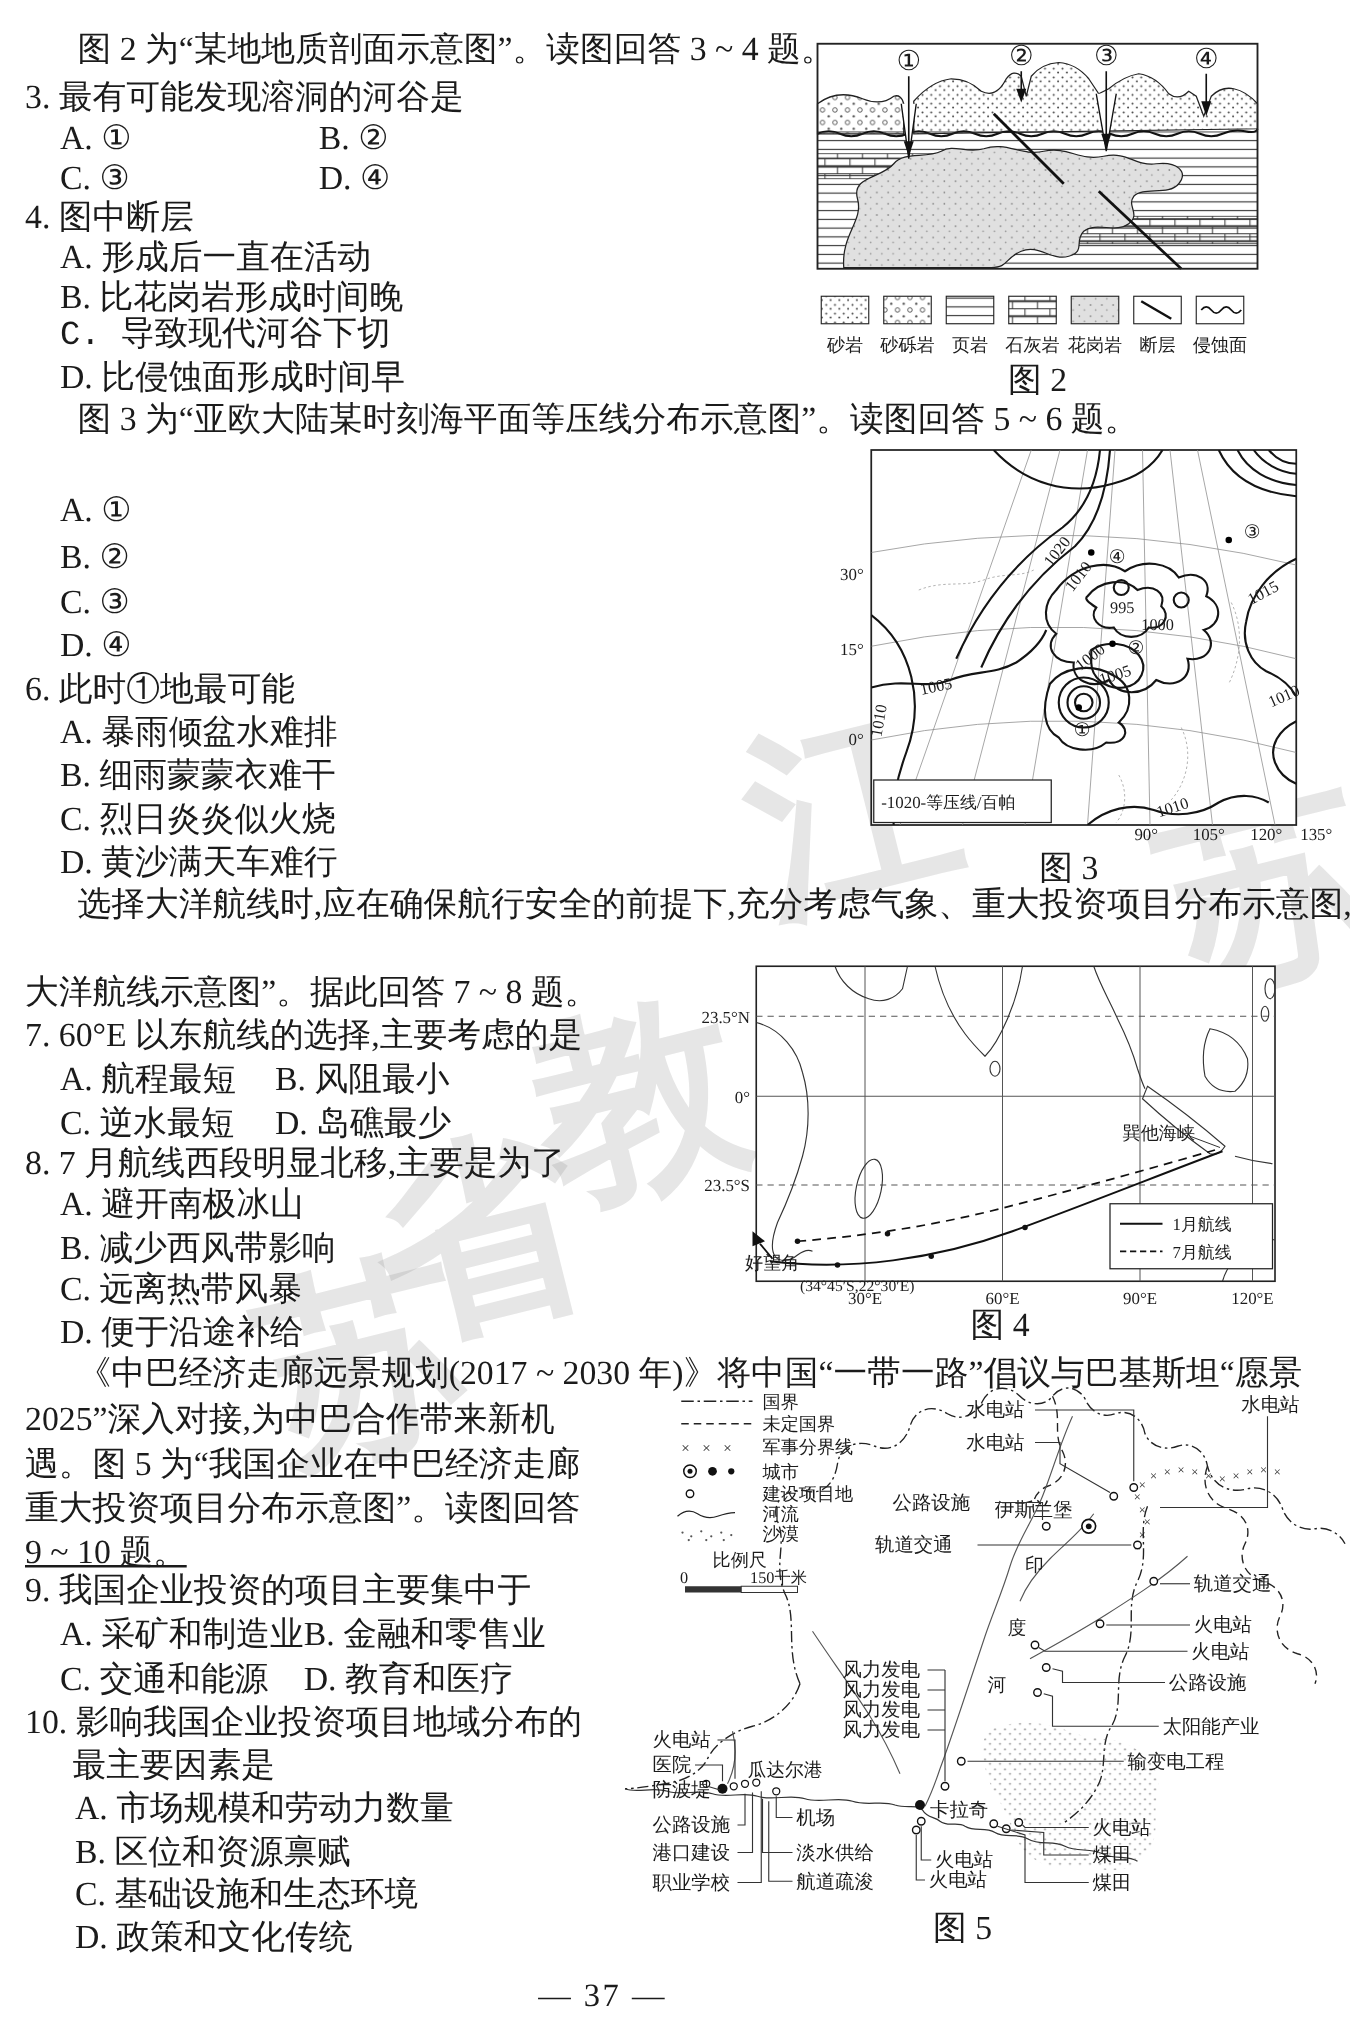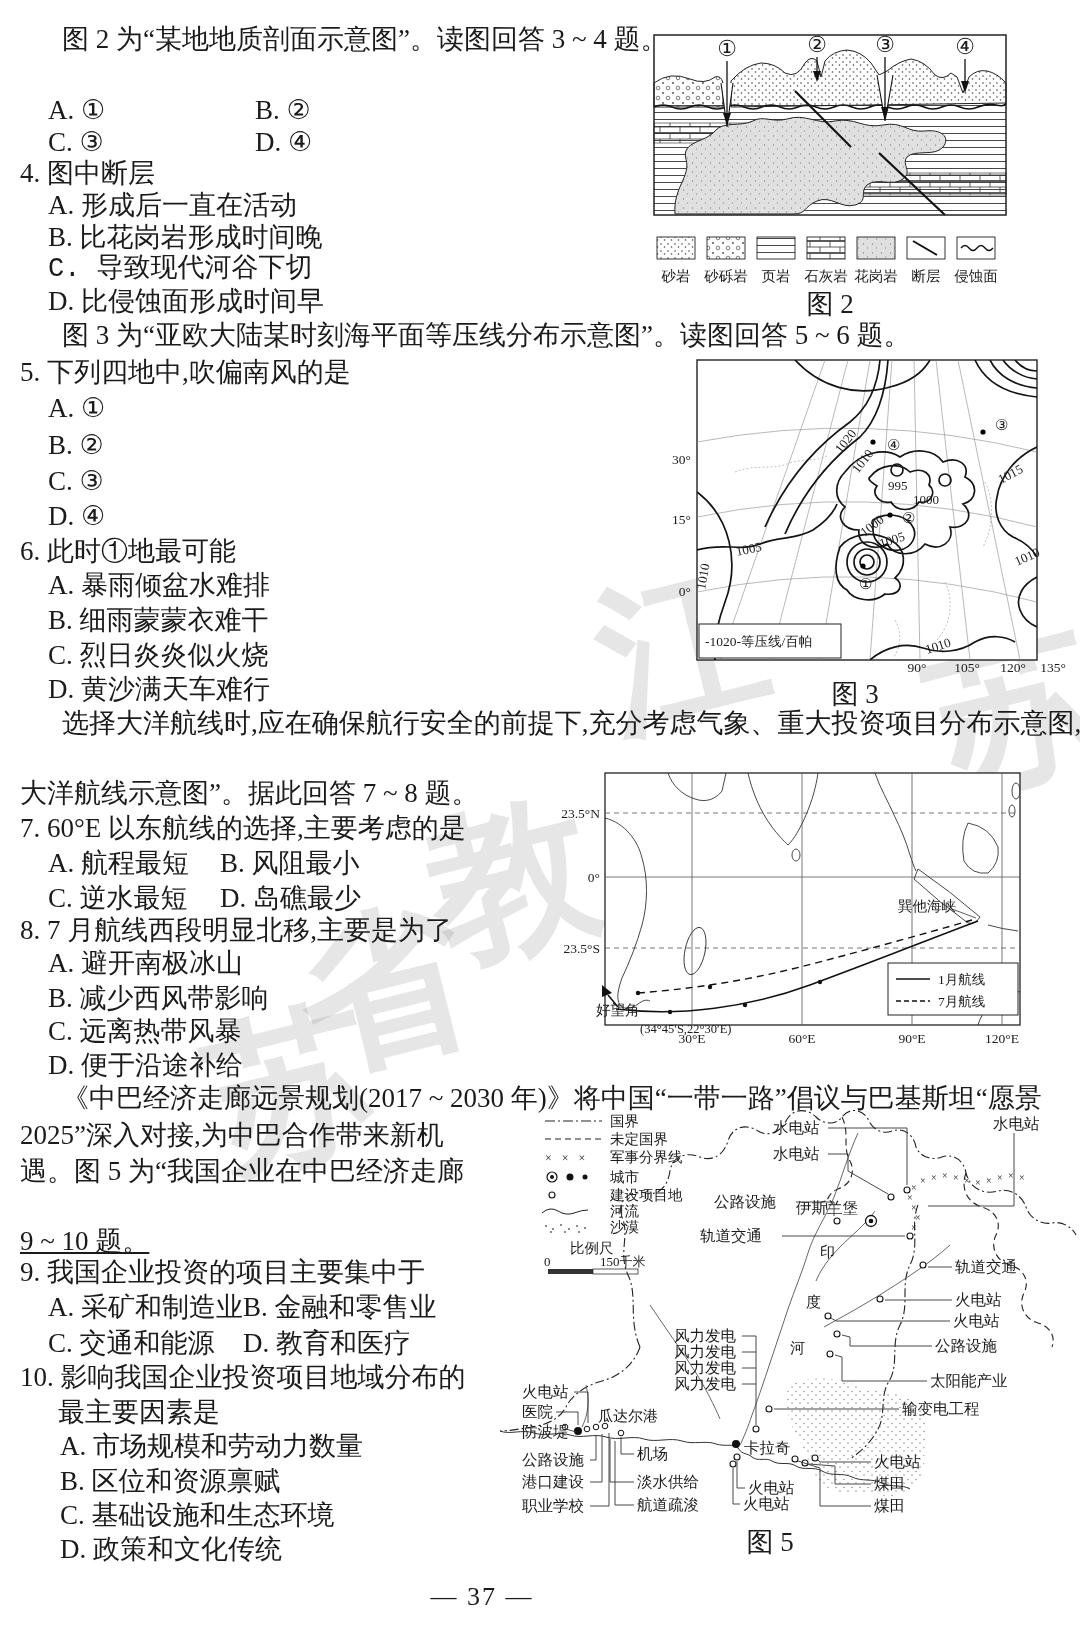--- a/index.html
+++ b/index.html
@@ -18,31 +18,31 @@
 
 <div class="page">
 
   <span class="wm" style="left:600px;top:540px;">江</span>
   <span class="wm" style="left:930px;top:600px;">苏</span>
   <span class="wm" style="left:300px;top:880px;">省</span>
   <span class="wm" style="left:430px;top:770px;">教</span>
   <span class="wm" style="left:210px;top:980px;">苏</span>
 
   <div class="line" style="left:62px;top:24px;">图 2 为“某地地质剖面示意图”。读图回答 3 ~ 4 题。</div>
+  <div class="line" style="left:20px;top:62px;">3. 最有可能发现溶洞的河谷是</div>
   <div class="line" style="left:48px;top:95px;">A. ①</div>
   <div class="line" style="left:255px;top:95px;">B. ②</div>
   <div class="line" style="left:48px;top:127px;">C. ③</div>
   <div class="line" style="left:255px;top:127px;">D. ④</div>
   <div class="line" style="left:20px;top:158px;">4. 图中断层</div>
   <div class="line" style="left:48px;top:190px;">A. 形成后一直在活动</div>
   <div class="line" style="left:48px;top:222px;">B. 比花岗岩形成时间晚</div>
   <div class="line" style="left:48px;top:254px;font-family:Liberation Mono, monospace;">C. 导致现代河谷下切</div>
   <div class="line" style="left:48px;top:286px;">D. 比侵蚀面形成时间早</div>
   <div class="line" style="left:62px;top:320px;">图 3 为“亚欧大陆某时刻海平面等压线分布示意图”。读图回答 5 ~ 6 题。</div>
-  <div class="line" style="left:20px;top:357px;">5. 下列四地中,吹偏南风的是</div>
   <div class="line" style="left:48px;top:393px;">A. ①</div>
   <div class="line" style="left:48px;top:430px;">B. ②</div>
   <div class="line" style="left:48px;top:466px;">C. ③</div>
   <div class="line" style="left:48px;top:501px;">D. ④</div>
   <div class="line" style="left:20px;top:536px;">6. 此时①地最可能</div>
   <div class="line" style="left:48px;top:570px;">A. 暴雨倾盆水难排</div>
   <div class="line" style="left:48px;top:605px;">B. 细雨蒙蒙衣难干</div>
   <div class="line" style="left:48px;top:640px;">C. 烈日炎炎似火烧</div>
   <div class="line" style="left:48px;top:674px;">D. 黄沙满天车难行</div>
   <div class="line" style="left:62px;top:708px;">选择大洋航线时,应在确保航行安全的前提下,充分考虑气象、重大投资项目分布示意图,尽</div>
@@ -53,20 +53,21 @@
   <div class="line" style="left:48px;top:883px;">C. 逆水最短</div>
   <div class="line" style="left:220px;top:883px;">D. 岛礁最少</div>
   <div class="line" style="left:20px;top:915px;">8. 7 月航线西段明显北移,主要是为了</div>
   <div class="line" style="left:48px;top:948px;">A. 避开南极冰山</div>
   <div class="line" style="left:48px;top:983px;">B. 减少西风带影响</div>
   <div class="line" style="left:48px;top:1016px;">C. 远离热带风暴</div>
   <div class="line" style="left:48px;top:1050px;">D. 便于沿途补给</div>
   <div class="line" style="left:62px;top:1083px;">《中巴经济走廊远景规划(2017 ~ 2030 年)》将中国“一带一路”倡议与巴基斯坦“愿景</div>
   <div class="line" style="left:20px;top:1120px;">2025”深入对接,为中巴合作带来新机</div>
   <div class="line" style="left:20px;top:1156px;">遇。图 5 为“我国企业在中巴经济走廊</div>
+  <div class="line" style="left:20px;top:1191px;">重大投资项目分布示意图”。读图回答</div>
   <div class="line" style="left:20px;top:1226px;text-decoration:underline;">9 ~ 10 题。</div>
   <div class="line" style="left:20px;top:1257px;">9. 我国企业投资的项目主要集中于</div>
   <div class="line" style="left:48px;top:1292px;">A. 采矿和制造业</div>
   <div class="line" style="left:243px;top:1292px;">B. 金融和零售业</div>
   <div class="line" style="left:48px;top:1328px;">C. 交通和能源</div>
   <div class="line" style="left:243px;top:1328px;">D. 教育和医疗</div>
   <div class="line" style="left:20px;top:1362px;">10. 影响我国企业投资项目地域分布的</div>
   <div class="line" style="left:58px;top:1397px;">最主要因素是</div>
   <div class="line" style="left:60px;top:1431px;">A. 市场规模和劳动力数量</div>
   <div class="line" style="left:60px;top:1466px;">B. 区位和资源禀赋</div>
@@ -294,20 +295,21 @@
     <g font-size="13.5">
       <text x="80" y="55" text-anchor="end">23.5°N</text>
       <text x="80" y="119" text-anchor="end">0°</text>
       <text x="80" y="190" text-anchor="end">23.5°S</text>
       <text x="172" y="280" text-anchor="middle">30°E</text>
       <text x="282" y="280" text-anchor="middle">60°E</text>
       <text x="392" y="280" text-anchor="middle">90°E</text>
       <text x="482" y="280" text-anchor="middle">120°E</text>
     </g>
   </svg>
+  <div class="caption" style="left:520px;top:1042px;width:560px;">图 4</div>
 
   <svg style="left:490px;top:1085px;" width="590" height="445" viewBox="0 0 590 445">
     <defs>
       <pattern id="p-sand5" width="8" height="8" patternUnits="userSpaceOnUse">
         <circle cx="2" cy="2.5" r="0.7" fill="#666"></circle>
           <circle cx="6" cy="6" r="0.7" fill="#666"></circle>
       </pattern>
     </defs>
 
     <g font-size="14.5">

